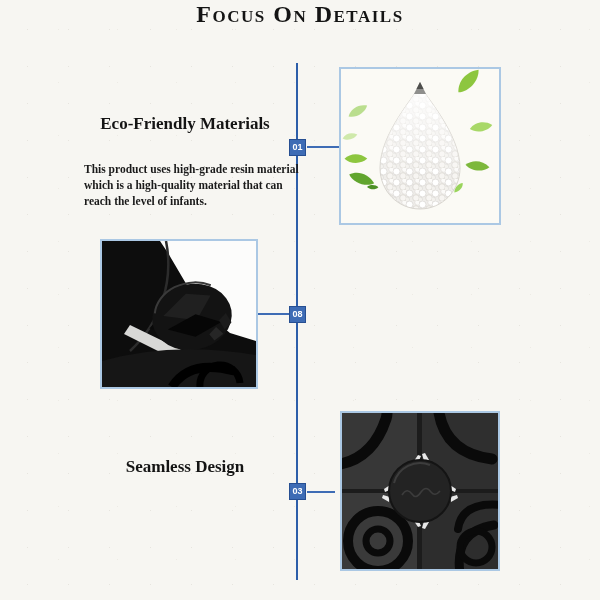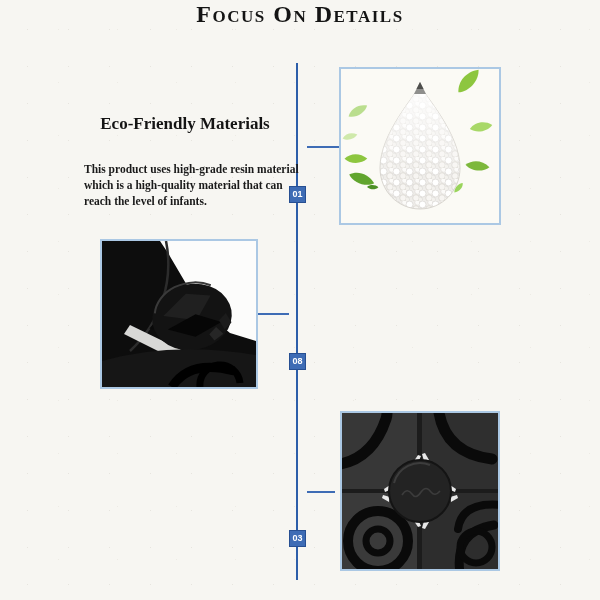--- a/index.html
+++ b/index.html
@@ -23,21 +23,21 @@
   }
   .vline{left:296px;top:63px;width:2px;height:517px;background:#2d5ea9;}
   .hline{height:2px;background:#3e6cb5;}
   .hline-1{left:307px;top:146px;width:38px;}
   .hline-2{left:256px;top:313px;width:33px;}
   .hline-3{left:307px;top:491px;width:28px;}
   .badge{
     width:17px;height:17px;box-sizing:border-box;left:289px;
     background:#3e6cb5;border:1px solid #274f92;
     color:#ffffff;font-family:"Liberation Sans",sans-serif;
-    font-size:9px;font-weight:700;line-height:15px;text-align:center;margin-top:47px;
+    font-size:9px;font-weight:700;line-height:15px;text-align:center;
   }
   .badge-1{top:139px;} .badge-2{top:306px;} .badge-3{top:483px;}
   .sec-heading{
     font-size:17px;font-weight:700;text-align:center;color:#141414;
   }
   .heading-1{left:65px;top:114px;width:240px;}
   .heading-2{left:316px;top:269px;width:208px;}
   .heading-3{left:65px;top:457px;width:240px;}
   .sec-body{
     font-size:11.5px;font-weight:700;line-height:16px;color:#1a1a1a;
@@ -123,20 +123,21 @@
         <path d="M26,8 L34,2 L38,12 L30,18 Z" fill="#1c1c1c"></path>
       </g>
       <path d="M0,120 Q70,100 154,114 L154,146 L0,146 Z" fill="#161616"></path>
       <path d="M70,146 Q88,118 132,130" stroke="#000000" stroke-width="9" fill="none"></path>
       <path d="M98,146 A20,20 0 0 1 138,142" stroke="#000000" stroke-width="7" fill="none"></path>
     </svg>
   </div>
 
   <div class="abs hline hline-3"></div>
   <div class="abs badge badge-3">03</div>
+  <div class="abs sec-heading heading-3">Seamless Design</div>
 
   <div class="abs figure fig-3" title="four-panels-joined-by-round-connector">
     <svg viewBox="0 0 156 156">
       <rect width="156" height="156" fill="#323232"></rect>
       <rect x="0" y="0" width="78" height="78" fill="#373737"></rect>
       <rect x="78" y="0" width="78" height="78" fill="#2f2f2f"></rect>
       <rect x="0" y="78" width="78" height="78" fill="#3a3a3a"></rect>
       <rect x="78" y="78" width="78" height="78" fill="#2d2d2d"></rect>
       <g stroke="#0a0a0a" fill="none" stroke-linecap="round">
         <path d="M-8,52 Q30,48 44,6 Q46,0 44,-6" stroke-width="11"></path>

